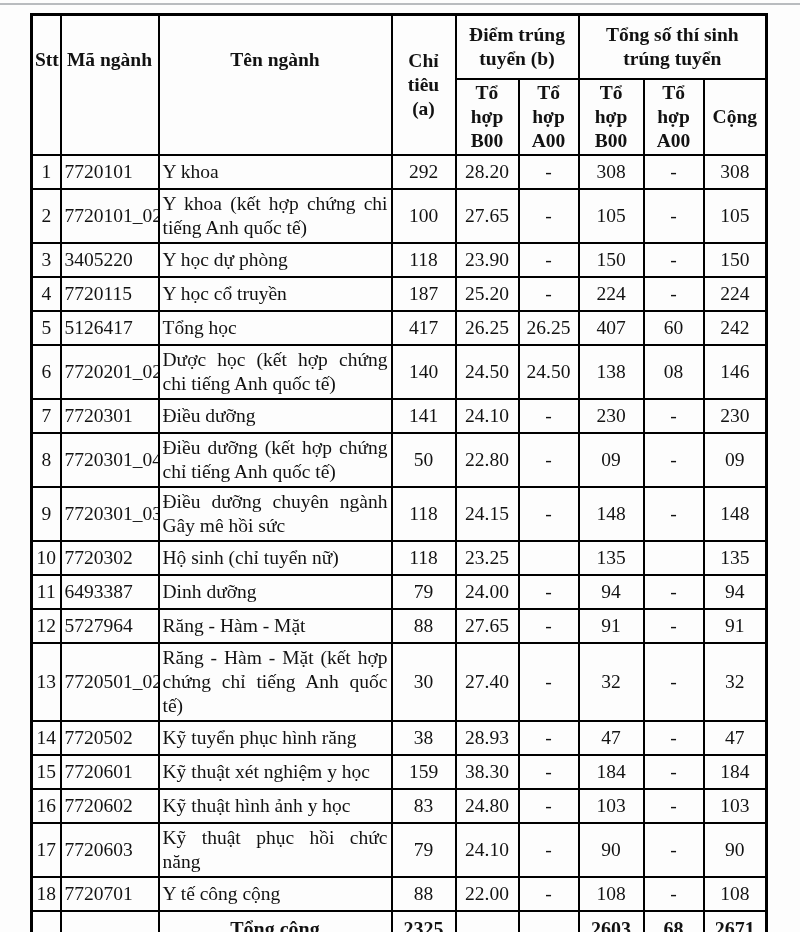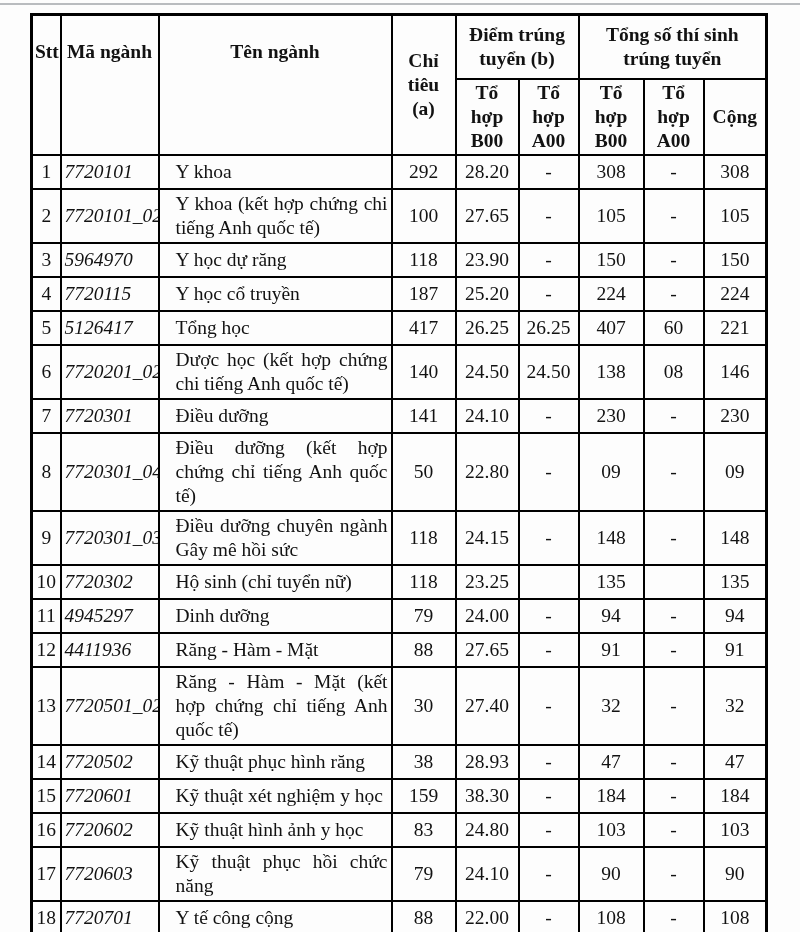--- a/index.html
+++ b/index.html
@@ -29,30 +29,30 @@
   }
   thead th {
     font-weight: bold;
     font-size: 19.5px;
     text-align: center;
     vertical-align: middle;
     padding: 1px 2px;
   }
   .hrow1 th { height: 60px; }
   .hrow2 th { height: 70px; text-align: center; }
-  th.vtop { vertical-align: top; padding-top: 24px; }
+  th.vtop { vertical-align: top; padding-top: 32px; }
   tbody td {
     font-size: 19.5px;
     height: 28px;
     padding: 2px 2px;
     vertical-align: middle;
   }
   td.num { text-align: center; }
-  td.c-code { text-align: left; padding-left: 3px; font-style: italic; }
-  td.c-name { text-align: justify; padding-left: 16px; padding-right: 3px; }
+  td.c-code { text-align: left; padding-left: 3px; }
+  td.c-name { text-align: justify; padding-left: 3px; padding-right: 3px; }
   tfoot td {
     font-weight: bold;
     font-size: 20px;
     height: 30px;
     text-align: center;
     vertical-align: middle;
     padding: 2px;
   }
 </style>
 </head>
@@ -108,22 +108,22 @@
           <td class="c-name">Y khoa (kết hợp chứng chi tiếng Anh quốc tế)</td>
           <td class="num">100</td>
           <td class="num">27.65</td>
           <td class="num">-</td>
           <td class="num">105</td>
           <td class="num">-</td>
           <td class="num">105</td>
         </tr>
         <tr>
           <td class="num">3</td>
-          <td class="c-code">5964970</td>
-          <td class="c-name">Y học dự răng</td>
+          <td class="c-code">3405220</td>
+          <td class="c-name">Y học dự phòng</td>
           <td class="num">118</td>
           <td class="num">23.90</td>
           <td class="num">-</td>
           <td class="num">150</td>
           <td class="num">-</td>
           <td class="num">150</td>
         </tr>
         <tr>
           <td class="num">4</td>
           <td class="c-code">7720115</td>
@@ -137,21 +137,21 @@
         </tr>
         <tr>
           <td class="num">5</td>
           <td class="c-code">5126417</td>
           <td class="c-name">Tổng học</td>
           <td class="num">417</td>
           <td class="num">26.25</td>
           <td class="num">26.25</td>
           <td class="num">407</td>
           <td class="num">60</td>
-          <td class="num">221</td>
+          <td class="num">242</td>
         </tr>
         <tr>
           <td class="num">6</td>
           <td class="c-code">7720201_02</td>
           <td class="c-name">Dược học (kết hợp chứng chi tiếng Anh quốc tế)</td>
           <td class="num">140</td>
           <td class="num">24.50</td>
           <td class="num">24.50</td>
           <td class="num">138</td>
           <td class="num">08</td>
@@ -196,32 +196,32 @@
           <td class="c-name">Hộ sinh (chỉ tuyển nữ)</td>
           <td class="num">118</td>
           <td class="num">23.25</td>
           <td class="num"></td>
           <td class="num">135</td>
           <td class="num"></td>
           <td class="num">135</td>
         </tr>
         <tr>
           <td class="num">11</td>
-          <td class="c-code">4945297</td>
+          <td class="c-code">6493387</td>
           <td class="c-name">Dinh dưỡng</td>
           <td class="num">79</td>
           <td class="num">24.00</td>
           <td class="num">-</td>
           <td class="num">94</td>
           <td class="num">-</td>
           <td class="num">94</td>
         </tr>
         <tr>
           <td class="num">12</td>
-          <td class="c-code">4411936</td>
+          <td class="c-code">5727964</td>
           <td class="c-name">Răng - Hàm - Mặt</td>
           <td class="num">88</td>
           <td class="num">27.65</td>
           <td class="num">-</td>
           <td class="num">91</td>
           <td class="num">-</td>
           <td class="num">91</td>
         </tr>
         <tr>
           <td class="num">13</td>
@@ -230,21 +230,21 @@
           <td class="num">30</td>
           <td class="num">27.40</td>
           <td class="num">-</td>
           <td class="num">32</td>
           <td class="num">-</td>
           <td class="num">32</td>
         </tr>
         <tr>
           <td class="num">14</td>
           <td class="c-code">7720502</td>
-          <td class="c-name">Kỹ thuật phục hình răng</td>
+          <td class="c-name">Kỹ tuyển phục hình răng</td>
           <td class="num">38</td>
           <td class="num">28.93</td>
           <td class="num">-</td>
           <td class="num">47</td>
           <td class="num">-</td>
           <td class="num">47</td>
         </tr>
         <tr>
           <td class="num">15</td>
           <td class="c-code">7720601</td>

